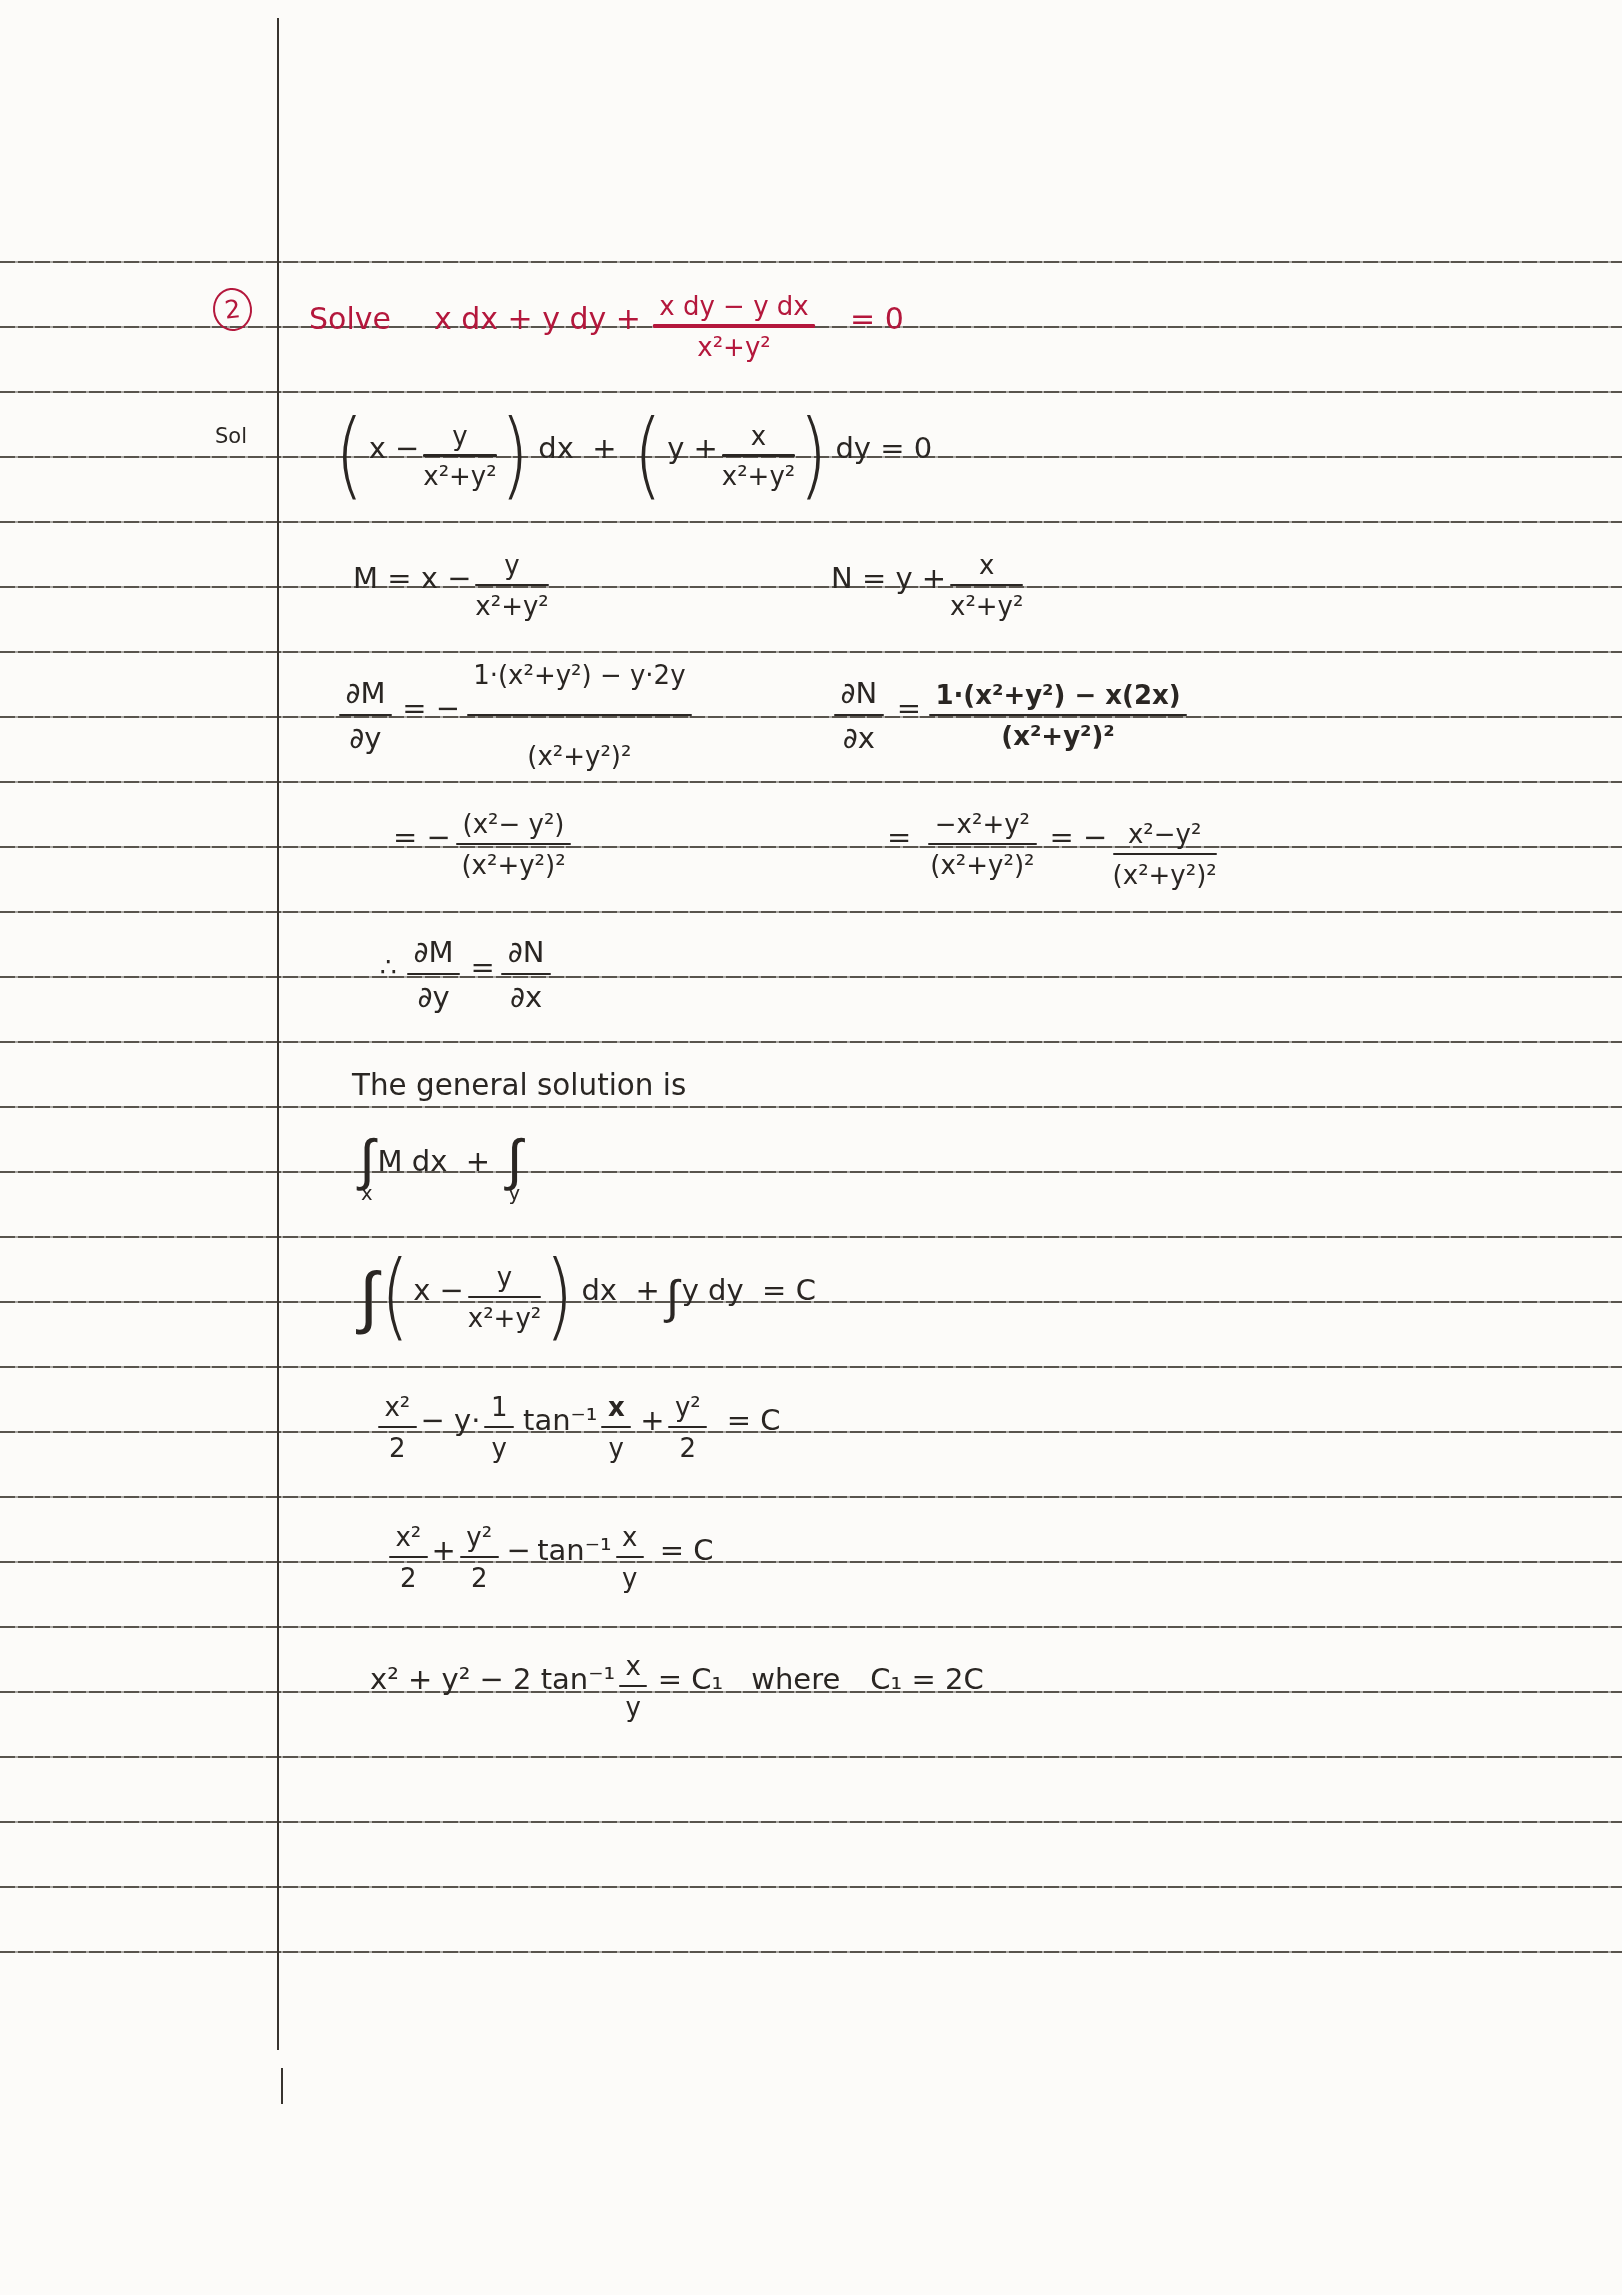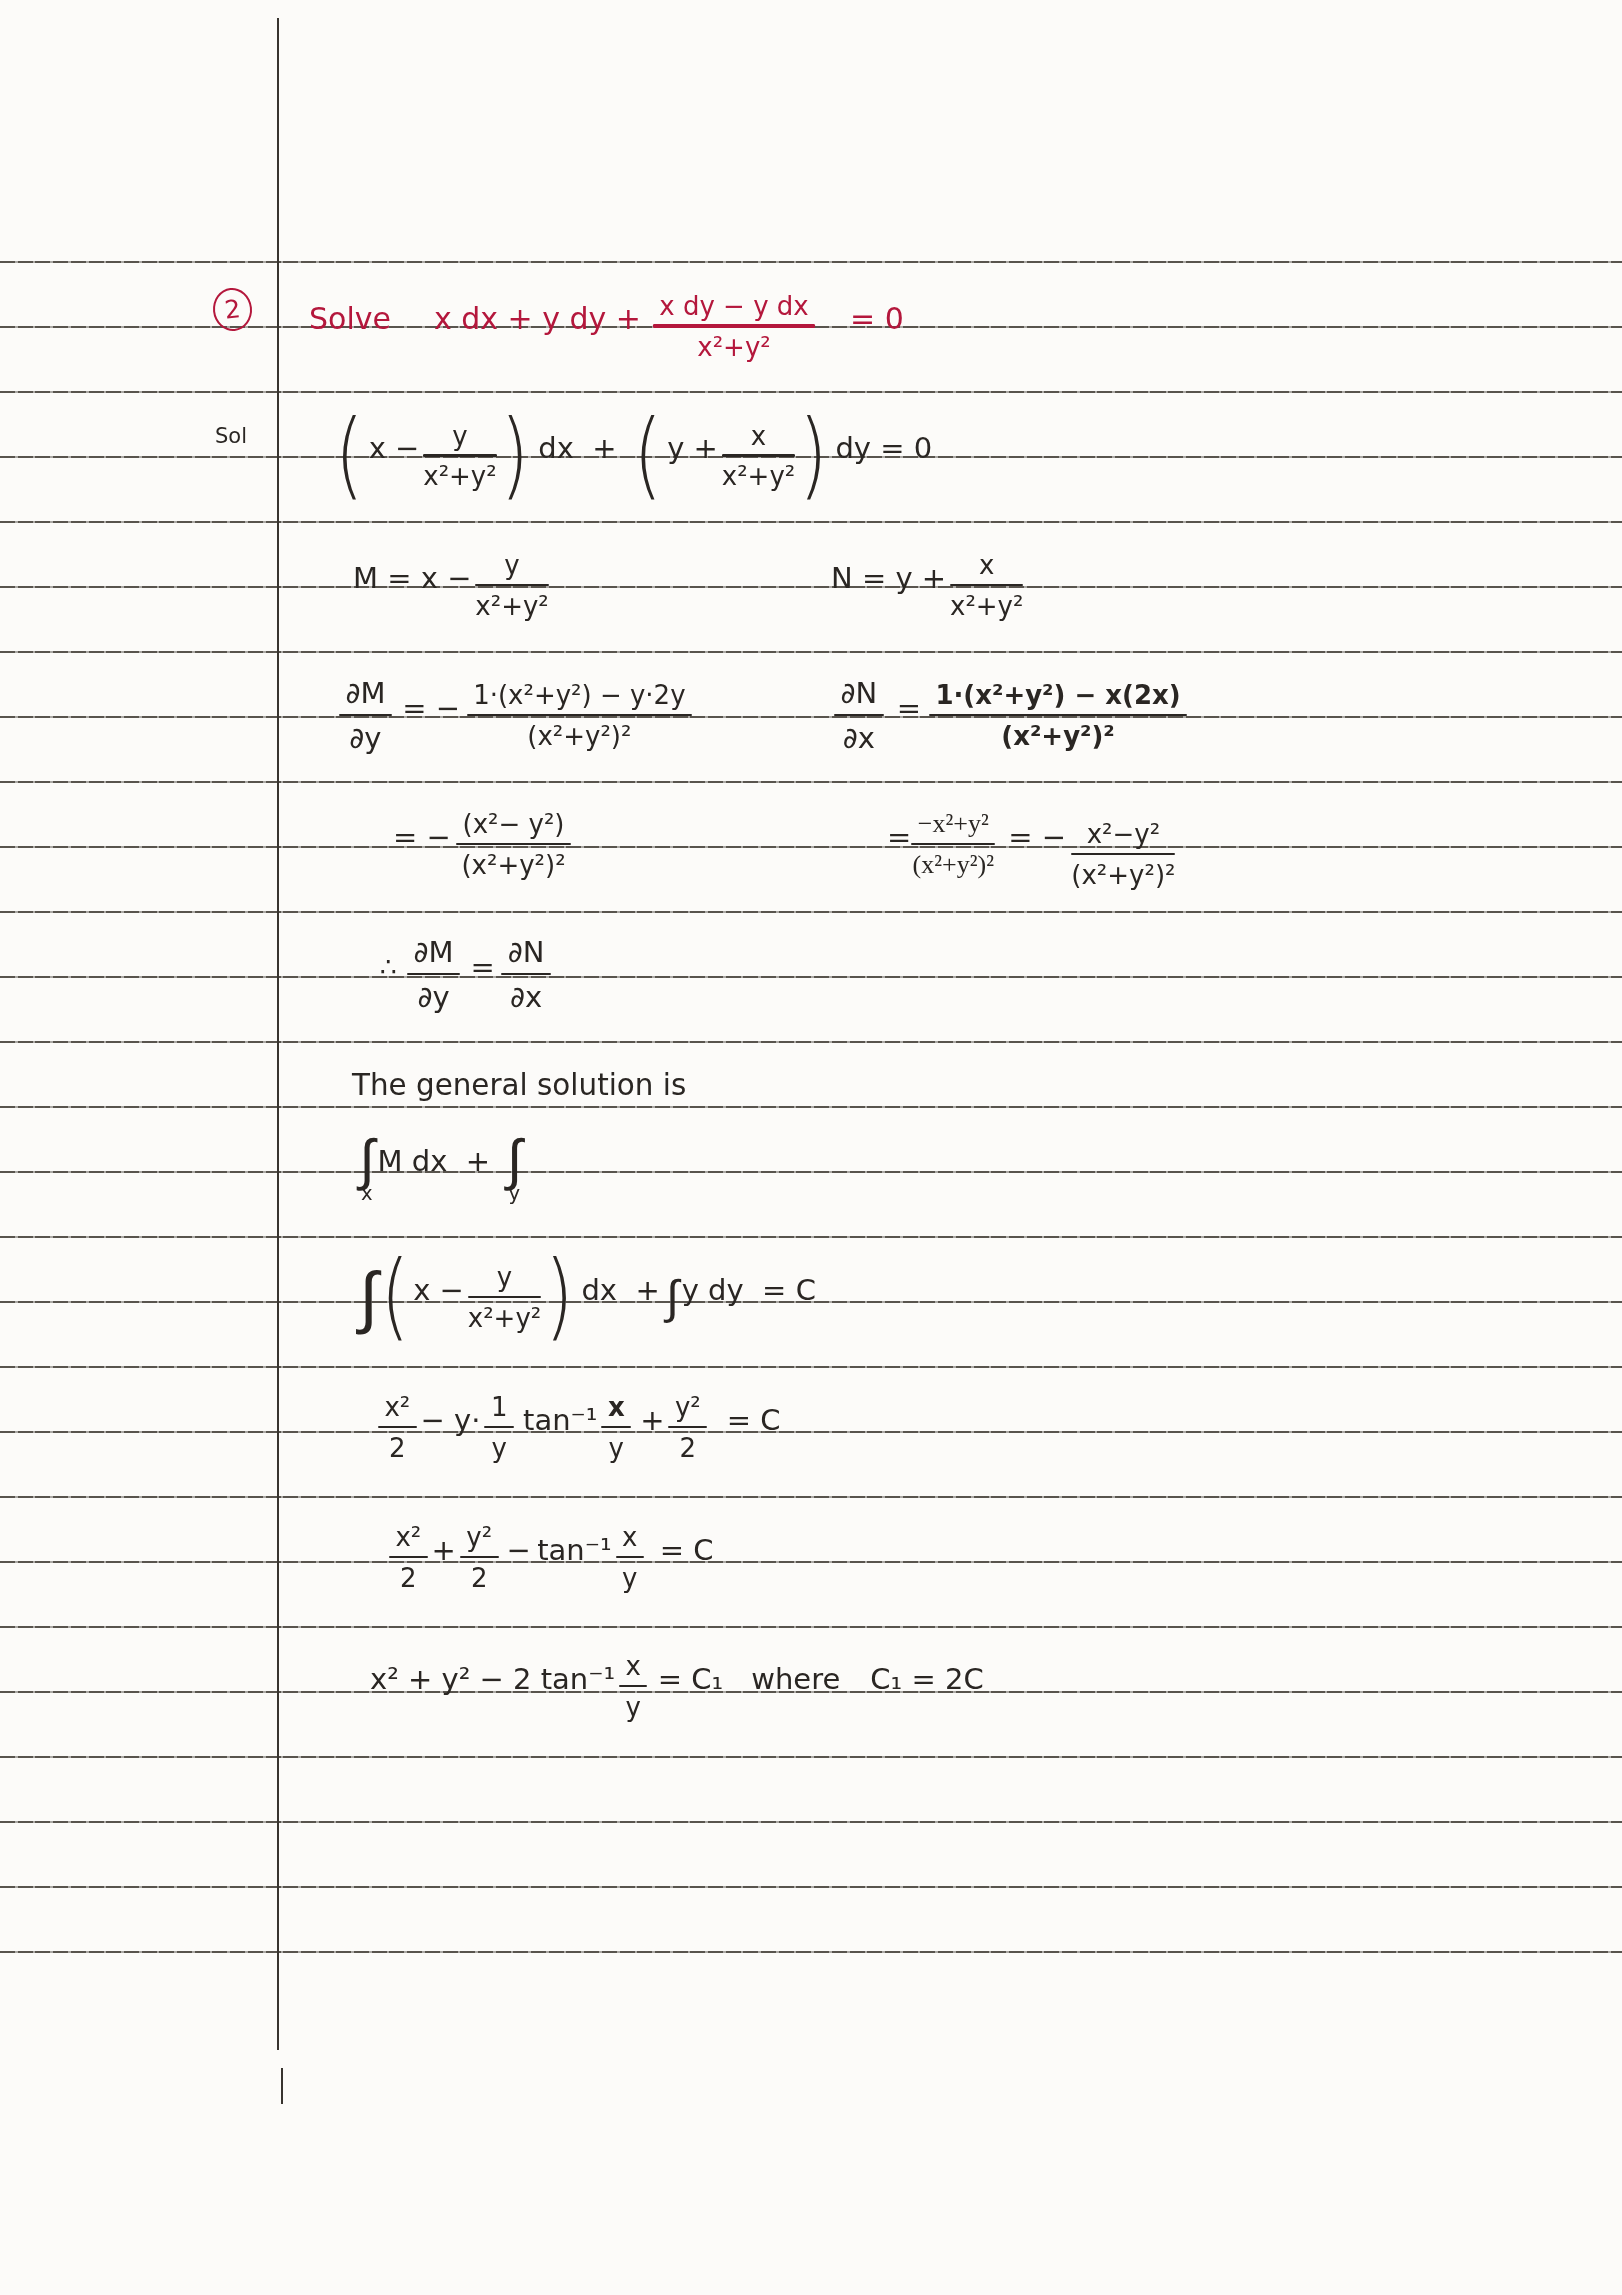--- a/index.html
+++ b/index.html
@@ -98,21 +98,21 @@
     </span>
   </div>
 
   <div class="row" style="left:335px;top:675px;height:81px;">
     <span class="frac" style="font-size:29px;">
       <span class="num">∂M</span>
       <span class="bar"></span>
       <span class="den">∂y</span>
     </span>
     <span class="t" style="margin-left:6.5px;">= −</span>
-    <span class="frac" style="margin-left:6.5px;">
+    <span class="frac" style="margin-left:6.5px;gap:20px;">
       <span class="num">1·(x²+y²) − y·2y</span>
       <span class="bar"></span>
       <span class="den">(x²+y²)²</span>
     </span>
   </div>
 
   <div class="row" style="left:830px;top:675px;height:81px;">
     <span class="frac" style="font-size:29px;">
       <span class="num">∂N</span>
       <span class="bar"></span>
@@ -130,21 +130,21 @@
     <span class="t">= −</span>
     <span class="frac" style="margin-left:5.2px;text-align:center;">
       <span class="num">(x²− y²)</span>
       <span class="bar"></span>
       <span class="den">(x²+y²)²</span>
     </span>
   </div>
 
   <div class="row" style="left:887px;top:804px;height:81px;">
     <span class="t">=</span>
-    <span class="frac" style="margin-left:0;font-family:Liberation Serif, serif;">
+    <span class="frac" style="margin-left:17px;">
       <span class="num">−x²+y²</span>
       <span class="bar"></span>
       <span class="den">(x²+y²)²</span>
     </span>
     <span class="t" style="margin-left:9.2px;">= −</span>
     <span class="frac" style="margin-left:5.2px;margin-top:20px;">
       <span class="num">x²−y²</span>
       <span class="bar"></span>
       <span class="den">(x²+y²)²</span>
     </span>

